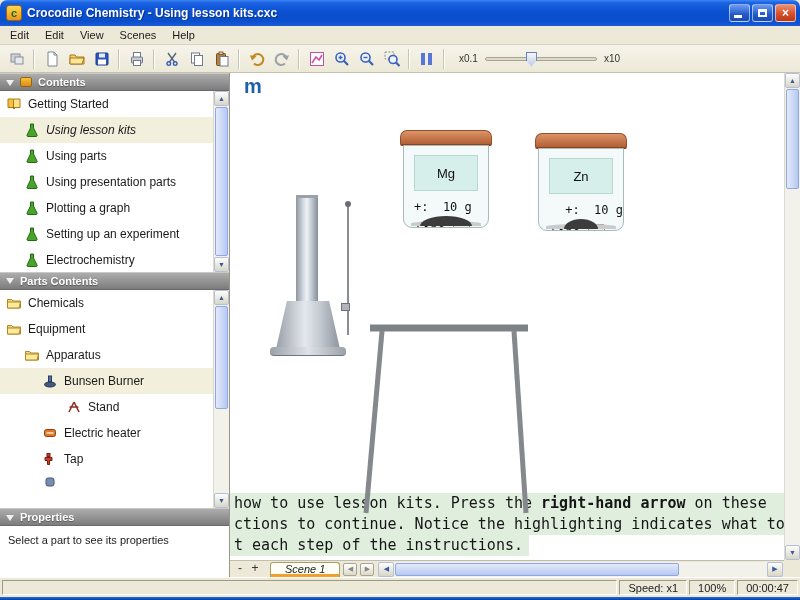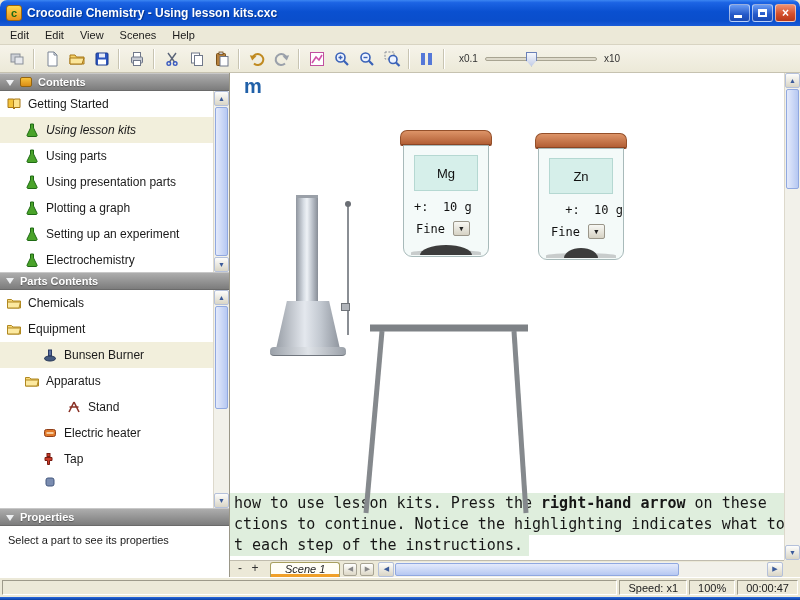--- a/index.html
+++ b/index.html
@@ -86,21 +86,21 @@
     clip-path:polygon(17% 0,83% 0,100% 100%,0 100%); }
   .burner-plate { position:absolute; left:40px; top:274px; width:76px; height:9px; border-radius:4px;
     background:linear-gradient(90deg,#9aa0a8,#dfe3e8 50%,#9aa0a8); border-bottom:1px solid #70767e; }
   .burner-rod { position:absolute; left:117px; top:132px; width:2px; height:130px; background:#8a8e94; }
   .burner-rod-ball { position:absolute; left:115px; top:128px; width:6px; height:6px; border-radius:50%; background:#6a6e74; }
   .burner-knob { position:absolute; left:111px; top:230px; width:9px; height:8px; background:#b0b4ba; border:1px solid #70747a; }
 
   .stand-svg { position:absolute; left:0; top:0; z-index:5; pointer-events:none; }
 
   
-  .jar { position:absolute; width:92px; height:127px; }
+  .jar { position:absolute; width:92px; height:98px; }
   .jar-lid { height:16px; border-radius:7px 7px 2px 2px; background:linear-gradient(#dd9468,#b35f35);
     border:1px solid #95502a; border-bottom:2px solid #8a4524; }
   .jar-body { position:absolute; top:15px; left:3px; right:3px; bottom:0; background:#f4faf9;
     border:1px solid #a8baba; border-radius:0 0 9px 9px; overflow:hidden; }
   .jar-label { margin:9px 10px 0; height:36px; background:#d6efea; border:1px solid #b5d8d2;
     display:flex; align-items:center; justify-content:center; font-size:13px; color:#111; }
   .jar-amount { margin:9px 0 0 10px; font-family:"DejaVu Sans Mono", monospace; font-size:12px; white-space:pre; color:#111; }
   .jar-fine { margin:7px 0 0 12px; display:flex; align-items:center; gap:8px;
     font-family:"DejaVu Sans Mono", monospace; font-size:12px; color:#111; }
   .dd-btn { width:17px; height:15px; background:linear-gradient(#f8f8f4,#d6d2c4); border:1px solid #9a968a;
@@ -364,33 +364,33 @@
               </svg>
             <span>Chemicals</span>
           </div>
           <div class="row" style="padding-left:6px;">
             <svg class="ic" viewBox="0 0 16 16">
                 <path d="M1.5 4.5h4L7 6h7.5v7h-13z" fill="#f8d878" stroke="#b08820"></path>
                 <path d="M1.5 7h13l-1.5 6h-11.5z" fill="#fce9a0" stroke="#b08820"></path>
               </svg>
             <span>Equipment</span>
           </div>
+          <div class="row" style="padding-left:24px;">
+            <svg class="ic" viewBox="0 0 16 16">
+                <path d="M1.5 4.5h4L7 6h7.5v7h-13z" fill="#f8d878" stroke="#b08820"></path>
+                <path d="M1.5 7h13l-1.5 6h-11.5z" fill="#fce9a0" stroke="#b08820"></path>
+              </svg>
+            <span>Apparatus</span>
+          </div>
           <div class="row selected" style="padding-left:42px;">
             <svg class="ic" viewBox="0 0 16 16">
                 <rect x="6.5" y="3" width="3" height="6" fill="#5a6fa0" stroke="#2a3a66"></rect>
                 <ellipse cx="8" cy="11.5" rx="5.5" ry="2.5" fill="#44597e" stroke="#223355"></ellipse>
               </svg>
             <span>Bunsen Burner</span>
-          </div>
-          <div class="row" style="padding-left:24px;">
-            <svg class="ic" viewBox="0 0 16 16">
-                <path d="M1.5 4.5h4L7 6h7.5v7h-13z" fill="#f8d878" stroke="#b08820"></path>
-                <path d="M1.5 7h13l-1.5 6h-11.5z" fill="#fce9a0" stroke="#b08820"></path>
-              </svg>
-            <span>Apparatus</span>
           </div>
           <div class="row" style="padding-left:66px;">
             <svg class="ic" viewBox="0 0 16 16">
                 <path d="M8 3 L3 13 M8 3 L13 13 M3.5 8h9" stroke="#8a3226" stroke-width="1.6" fill="none"></path>
               </svg>
             <span>Stand</span>
           </div>
           <div class="row" style="padding-left:42px;">
             <svg class="ic" viewBox="0 0 16 16">
                 <rect x="2.5" y="4.5" width="11" height="7" rx="2" fill="#e07828" stroke="#90401a"></rect>

